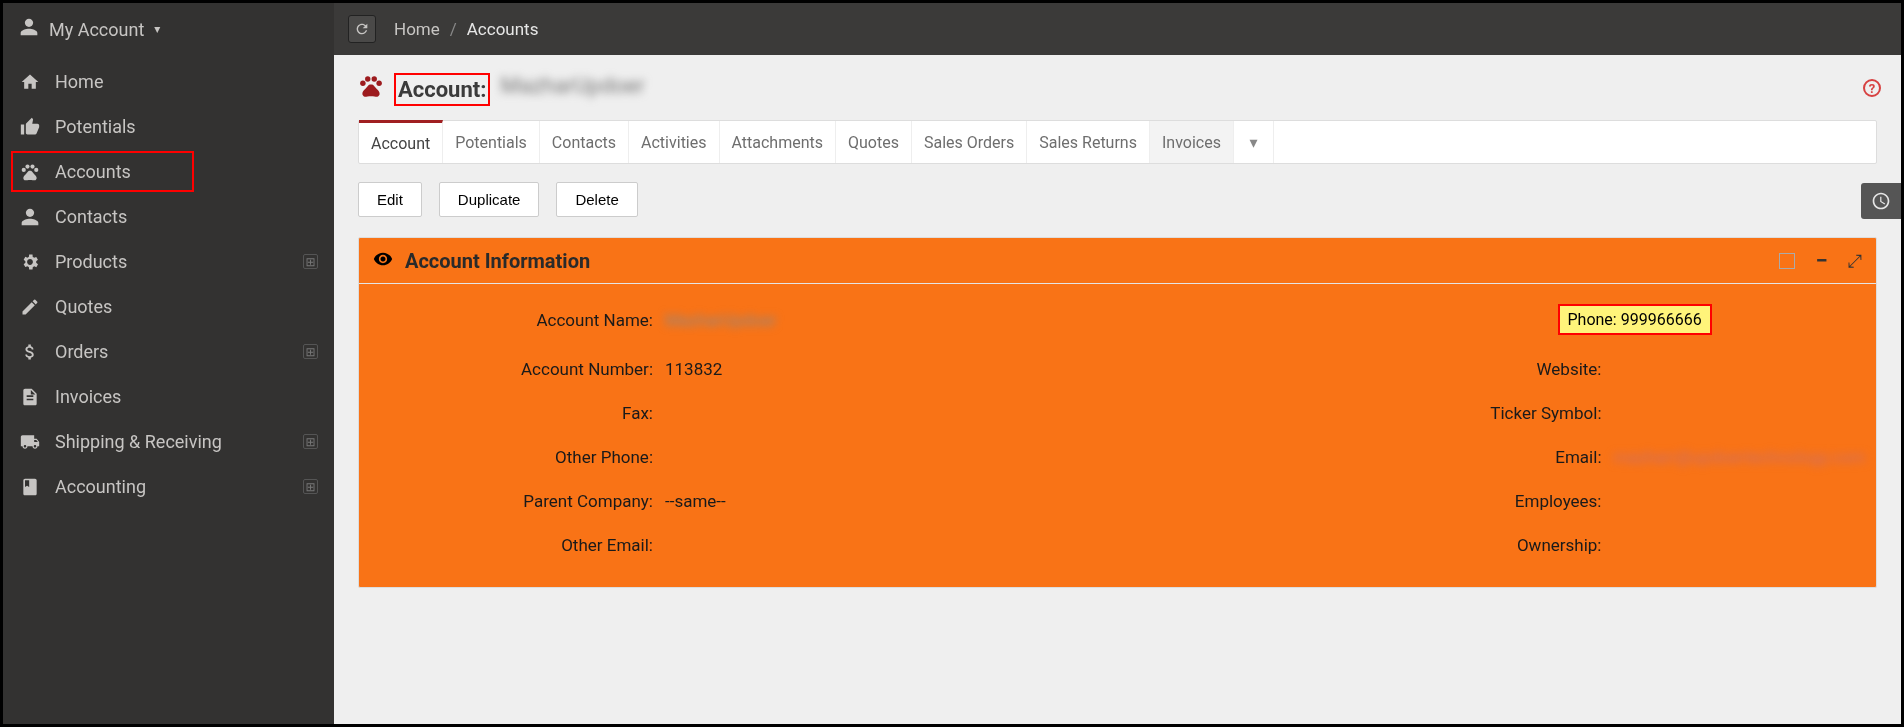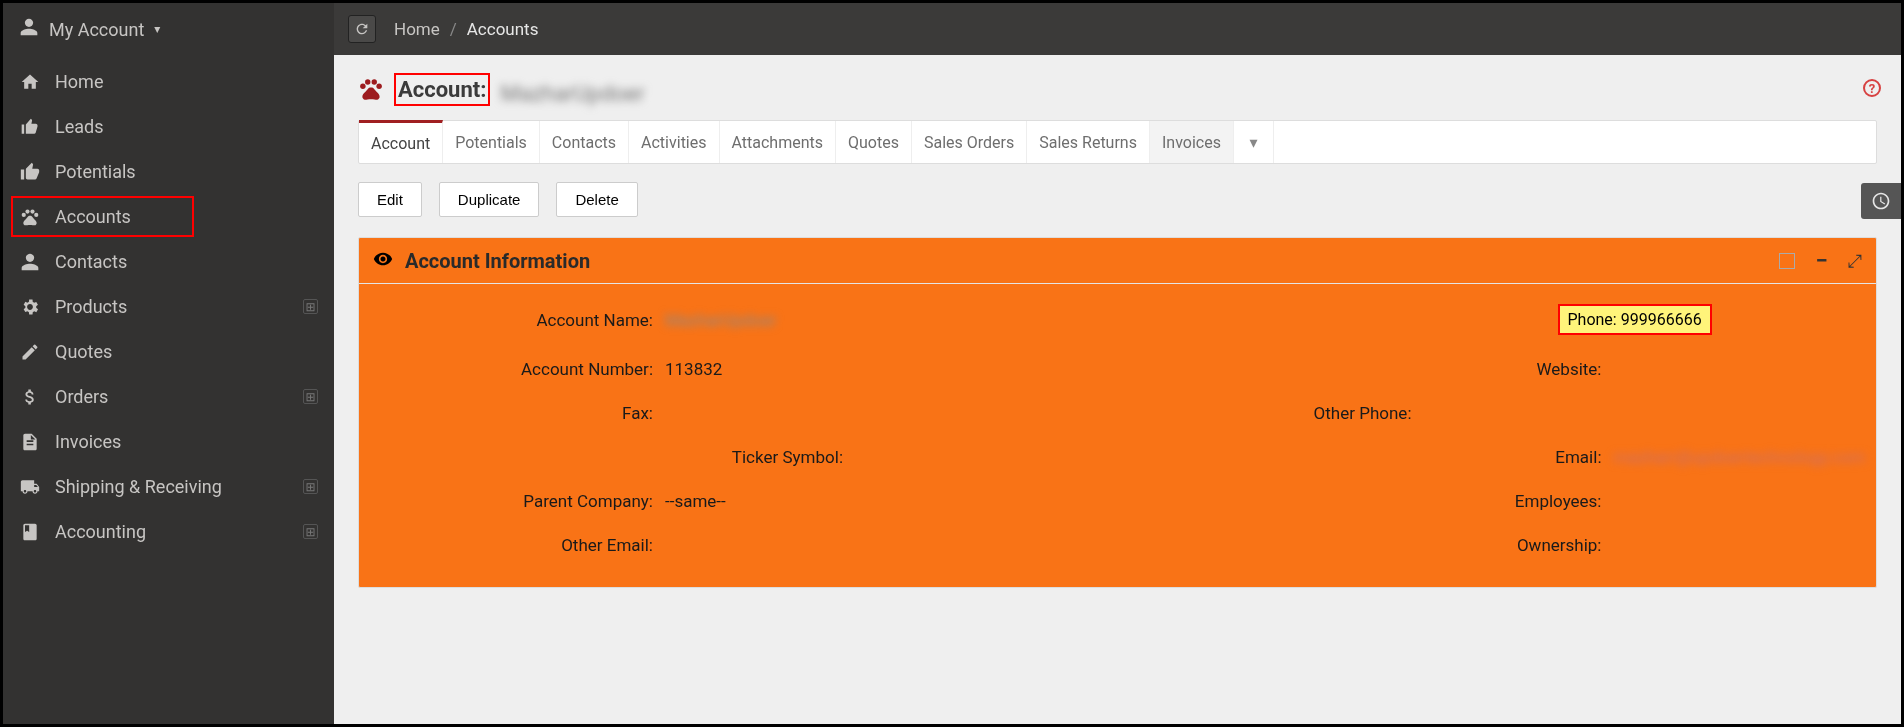--- a/index.html
+++ b/index.html
@@ -75,21 +75,21 @@
   width: 28px; height: 28px;
   background: #4a4948;
   border: 1px solid #222;
   border-radius: 3px;
   display: inline-flex; align-items: center; justify-content: center;
   cursor: pointer;
 }
 .breadcrumb { display: flex; align-items: center; gap: 10px; font-size: 17px; }
 .breadcrumb .sep { color: #888; }
 .content { padding: 18px 24px; flex: 1; overflow: auto; }
-.page-title-row { display: flex; align-items: flex-end; gap: 10px; margin-bottom: 14px; }
+.page-title-row { display: flex; align-items: flex-start; gap: 10px; margin-bottom: 14px; }
 .page-title-label {
   font-size: 22px;
   font-weight: 700;
   color: #3b3b3b;
   border: 2px solid #ff0000;
   padding: 2px 2px;
 }
 .page-title-value {
   font-size: 22px;
   color: #777;
@@ -215,30 +215,20 @@
                 <path d="M10 20v-6h4v6h5v-8h3L12 3 2 12h3v8z"></path>
               </svg>
             </span>
             <span>Home</span>
           </span>
       </div>
       <div class="sidebar-item">
         <span class="left">
             <span class="icon">
               <svg class="icon-svg" viewBox="0 0 24 24">
-                <path d="M2 20h3V9H2v11zm19-10c0-1.1-.9-2-2-2h-5.3l.8-3.8c0-.4-.2-.9-.5-1.2l-1-1L7 9v11h10c.8 0 1.5-.5 1.8-1.2l2.1-7c.1-.3.1-.5.1-.8z"></path>
-              </svg>
-            </span>
-            <span>Leads</span>
-          </span>
-      </div>
-      <div class="sidebar-item">
-        <span class="left">
-            <span class="icon">
-              <svg class="icon-svg" viewBox="0 0 24 24">
                 <path d="M1 21h4V9H1v12zm22-11c0-1.1-.9-2-2-2h-6.3l.95-4.57.03-.32c0-.41-.17-.79-.44-1.06L14.17 1 7.59 7.59C7.22 7.95 7 8.45 7 9v10c0 1.1.9 2 2 2h9c.83 0 1.54-.5 1.84-1.22l3.02-7.05c.09-.23.14-.47.14-.73v-2z"></path>
               </svg>
             </span>
             <span>Potentials</span>
           </span>
       </div>
       <div class="sidebar-item active">
         <span class="left">
             <span class="icon">
               <svg class="icon-svg" viewBox="0 0 24 24">
@@ -440,25 +430,25 @@
             </div>
             <div class="info-row">
               <span class="info-label" style="width:490px;">Website:</span>
               <span class="info-value"></span>
             </div>
             <div class="info-row">
               <span class="info-label">Fax:</span>
               <span class="info-value"></span>
             </div>
             <div class="info-row">
+              <span class="info-label" style="width:490px;">Ticker Symbol:</span>
+              <span class="info-value"></span>
+            </div>
+            <div class="info-row">
               <span class="info-label">Other Phone:</span>
-              <span class="info-value"></span>
-            </div>
-            <div class="info-row">
-              <span class="info-label" style="width:490px;">Ticker Symbol:</span>
               <span class="info-value"></span>
             </div>
             <div class="info-row">
               <span class="info-label" style="width:490px;">Email:</span>
               <span class="info-value blurred-red">mazharr@updoertechnology.com</span>
             </div>
             <div class="info-row">
               <span class="info-label">Parent Company:</span>
               <span class="info-value">--same--</span>
             </div>

